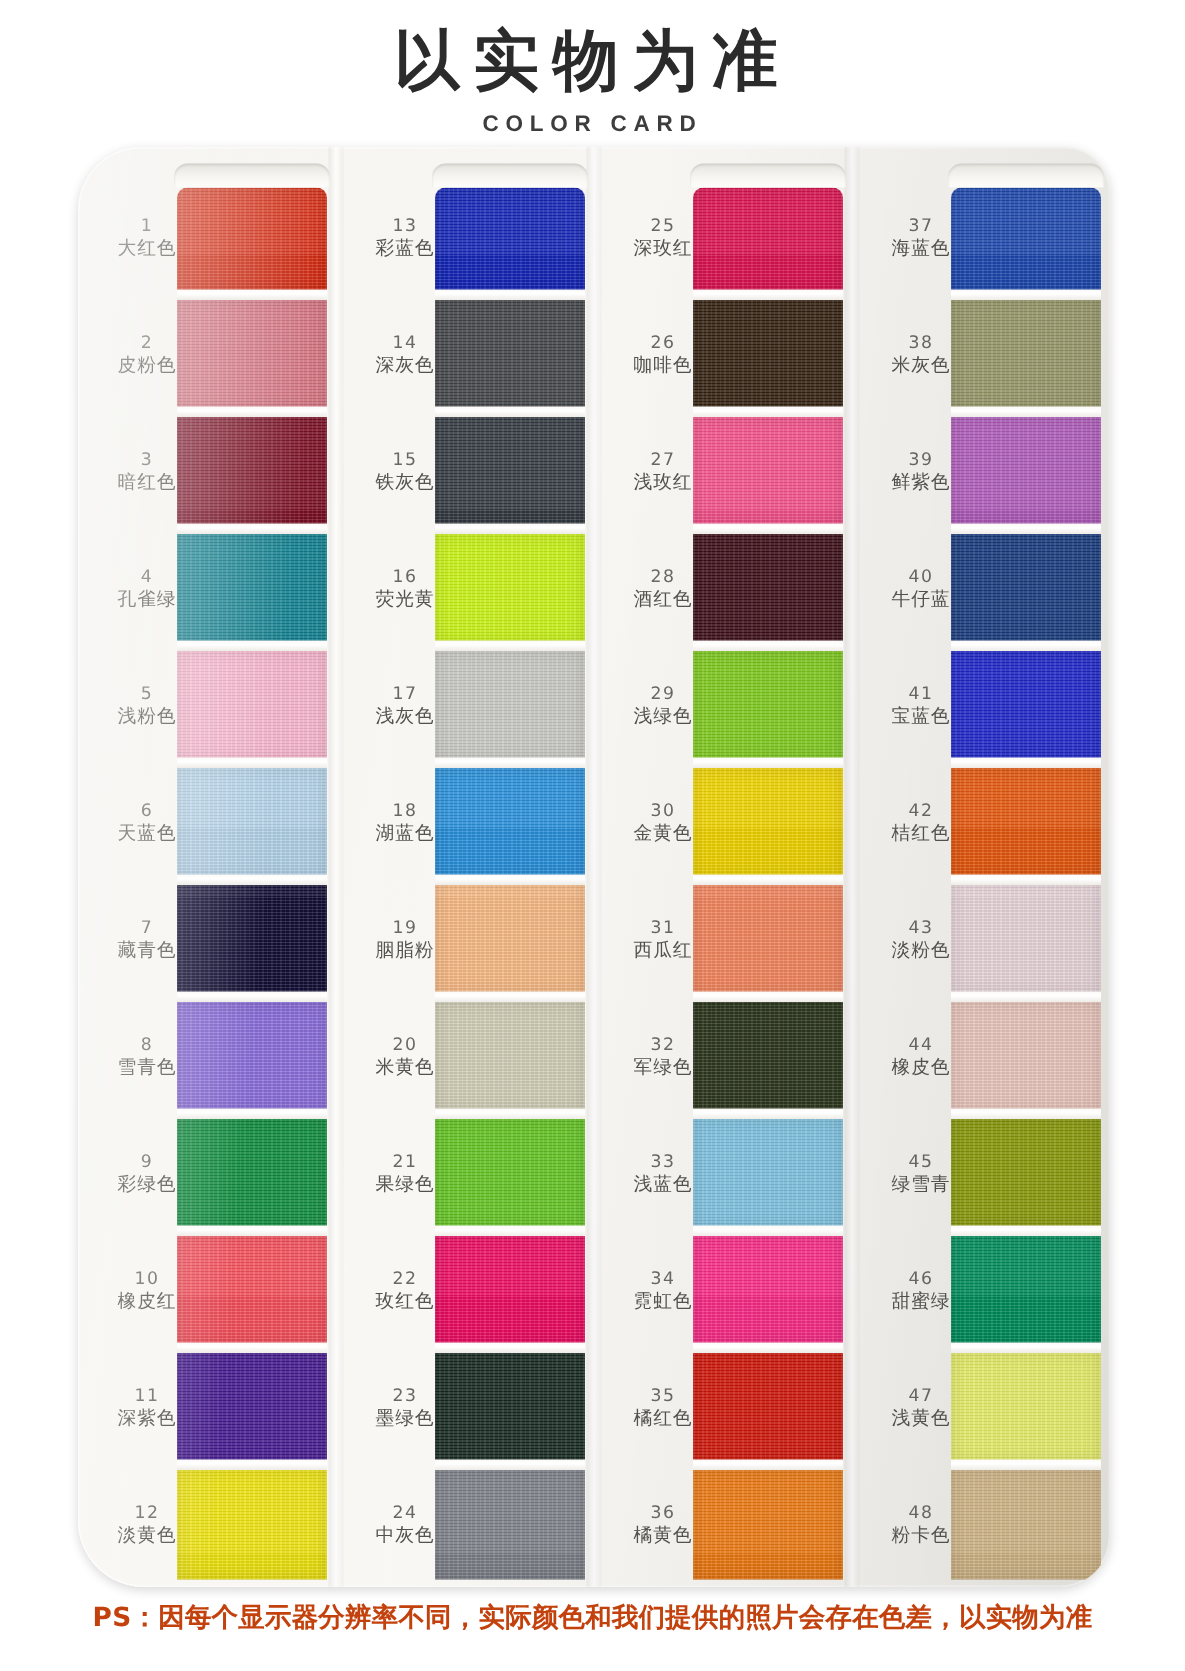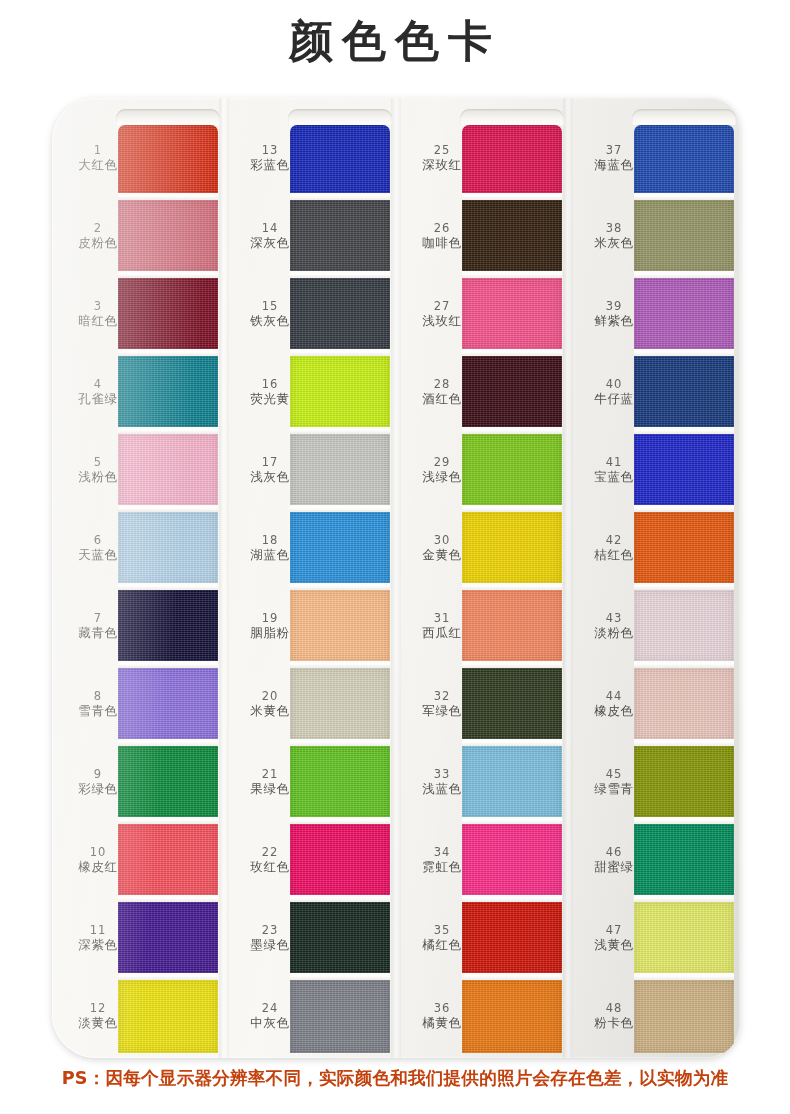--- a/index.html
+++ b/index.html
@@ -176,21 +176,22 @@
     font-family: "DejaVu Sans", "Liberation Sans", sans-serif;
     white-space: nowrap;
   }
 </style>
 </head>
 <body>
 
 <div class="page">
 
   <div class="header">
-    <div class="title">颜色色卡</div>
+    <div class="title">以实物为准</div>
+    <div class="subtitle">COLOR CARD</div>
   </div>
 
   <div class="board">
     <div class="columns" id="columns">
         <div class="column">
           <div class="col-inner">
             <div class="row">
               <div class="gapline" style="bottom: -3px;"></div>
               <div class="label">
                 <span class="num">1</span>

